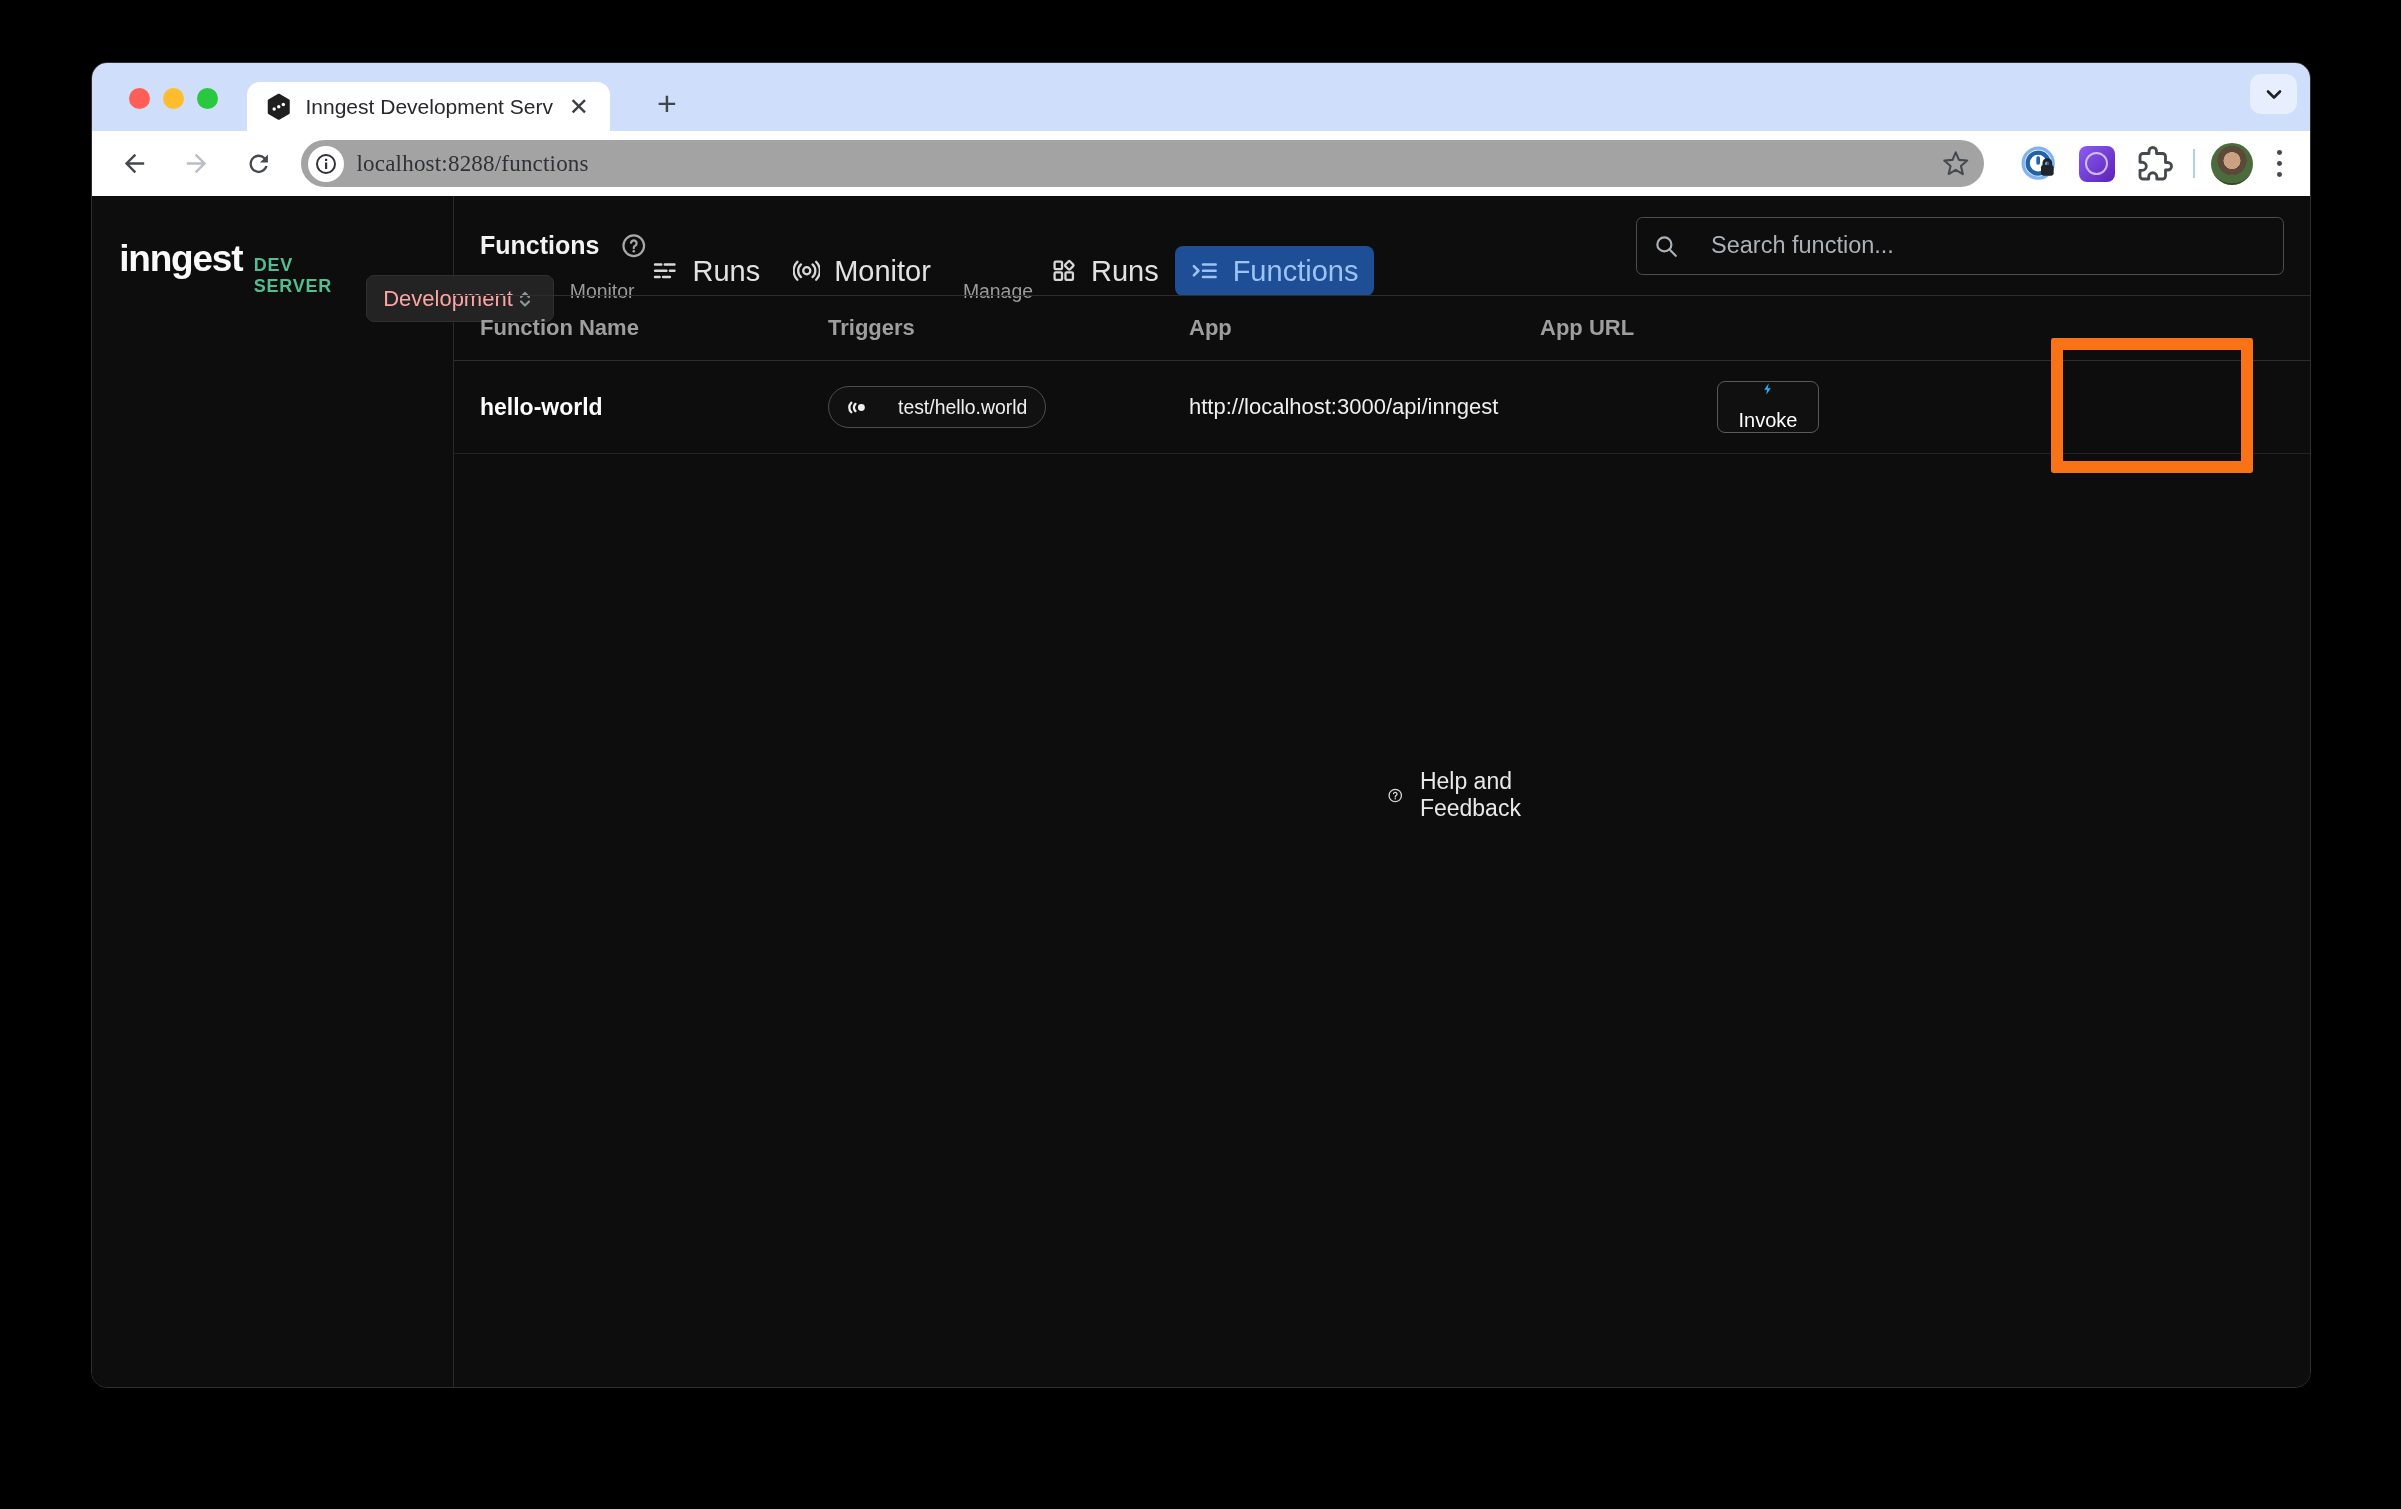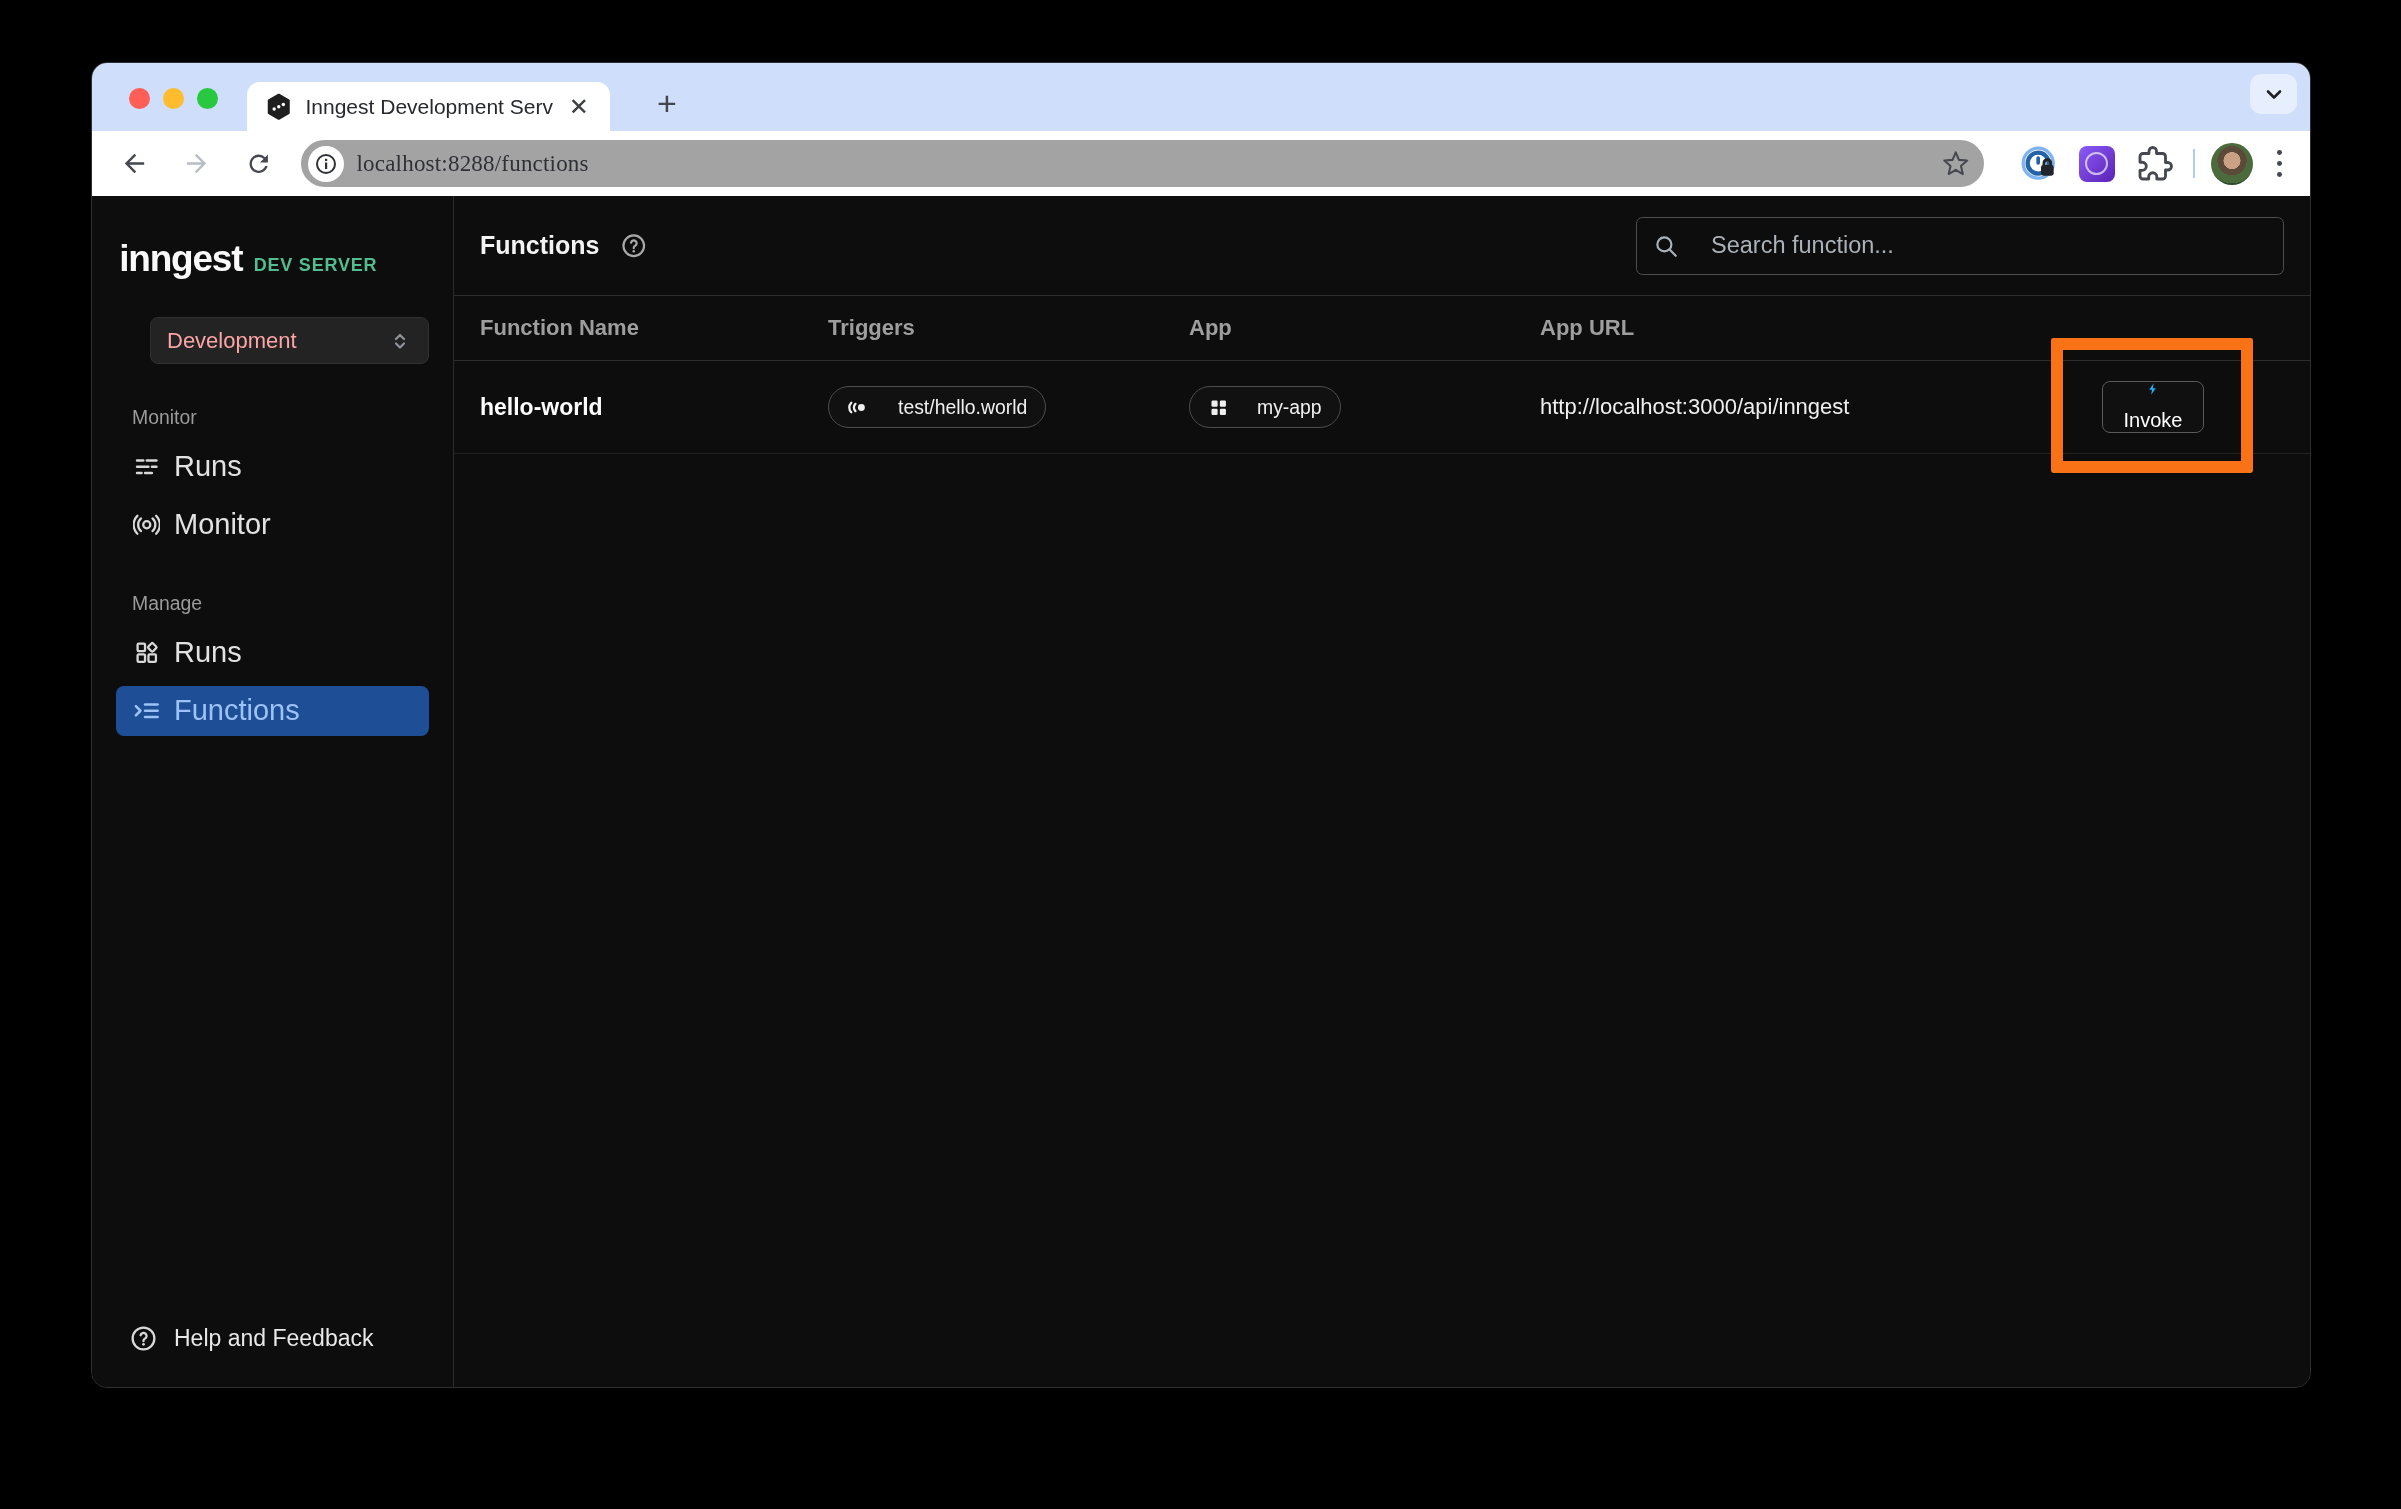--- a/index.html
+++ b/index.html
@@ -43,21 +43,21 @@
   .ext-purple::after{ content:""; position:absolute; inset:6.5px; border-radius:50%; border:2.4px solid rgba(255,255,255,.65); }
   .sep{ width:1.6px; height:29px; background:#aecbfa; margin-left:16px; }
   .avatar{ width:42px; height:42px; border-radius:50%; margin-left:16px;
     background:radial-gradient(circle at 50% 42%, #caa183 0 26%, #5b4a3a 27% 45%, #4c6b3c 46% 70%, #2f4a2c 71%); flex:none; }
   .kebab{ display:flex; flex-direction:column; gap:5.7px; margin-left:19.4px; padding:4.9px; }
   .kebab i{ width:4.9px; height:4.9px; background:#45494f; border-radius:50%; }
 
   
   .app{ flex:1; display:flex; min-height:0; background:#0d0d0d; }
 
-  .sidebar{ width:362px; flex:none; border-right:0.8px solid #2a2a2a; display:flex; flex-direction:column; padding:42px 24px 23px; }
+  .sidebar{ width:362px; flex:none; border-right:0.8px solid #2a2a2a; display:flex; flex-direction:row; padding:42px 24px 23px; }
   .logo-row{ display:flex; align-items:baseline; padding-left:3.2px; }
   .logo{ color:#fafafa; font-size:37px; font-weight:800; letter-spacing:-1.2px; }
   .logo-badge{ color:#53bd90; font-size:18px; font-weight:600; letter-spacing:0.8px; margin-left:11.3px; }
   .env-select{
     margin-top:37px; height:47px; background:#232323; border:0.8px solid #303030; border-radius:8px;
     display:flex; align-items:center; justify-content:space-between; padding:0 16px;
     color:#fca5a5; font-size:22px;margin-left:34px;
   }
   .section-label{ margin:42px 0 4.9px 16px; color:#9b9b9b; font-size:19.4px; }
   .nav-item{ height:50px; margin-top:8px; display:flex; align-items:center; gap:13px; padding:0 16px; border-radius:8px; color:#e2e2e2; font-size:29px; }
@@ -301,31 +301,20 @@
         <span>
           <span class="pill">
             <svg width="23" height="23" viewBox="0 0 24 24">
               <path d="M4.5 7a7 7 0 0 0 0 10" fill="none" stroke="#efefef" stroke-width="2.4" stroke-linecap="round"></path>
               <path d="M8.8 8.2a5.3 5.3 0 0 0 0 7.6" fill="none" stroke="#efefef" stroke-width="2.4" stroke-linecap="round"></path>
               <circle cx="15" cy="12" r="3.6" fill="#efefef"></circle>
             </svg>
             <span>test/hello.world</span>
           </span>
         </span>
-        <span>
-          <span class="pill">
-            <svg width="21" height="21" viewBox="0 0 24 24" fill="#efefef">
-              <rect x="4" y="4" width="7" height="7" rx="1.4"></rect>
-                <rect x="13.5" y="4" width="7" height="7" rx="1.4"></rect>
-              <rect x="4" y="13.5" width="7" height="7" rx="1.4"></rect>
-                <rect x="13.5" y="13.5" width="7" height="7" rx="1.4"></rect>
-            </svg>
-            <span>my-app</span>
-          </span>
-        </span>
         <span class="app-url">http://localhost:3000/api/inngest</span>
         <span class="action-cell">
           <button class="invoke-btn">
             <svg width="23" height="23" viewBox="0 0 24 24">
               <path d="M12.5 2 4.5 13.2h5L8 22l8-11.2h-5.2z" fill="#28acf6"></path>
             </svg>
             <span>Invoke</span>
           </button>
         </span>
       </div>

